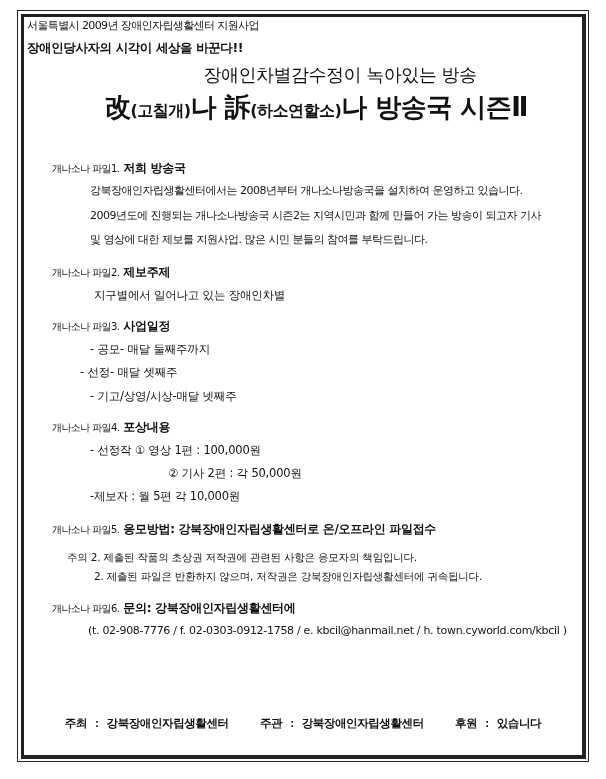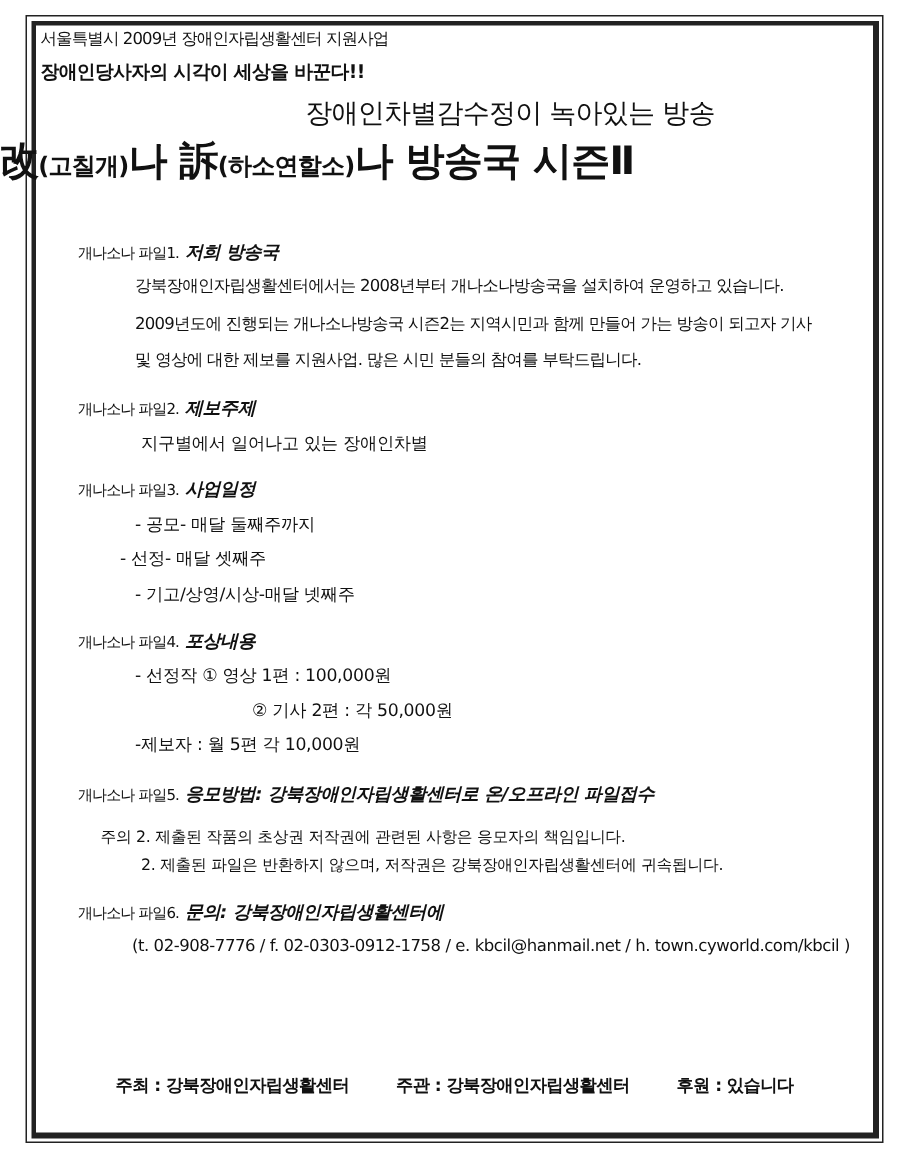--- a/index.html
+++ b/index.html
@@ -7,29 +7,29 @@
          font-family: "DejaVu Sans", sans-serif; color: #111; }
   .frame-outer { position: absolute; left: 17px; top: 10px; width: 572px; height: 752px;
                  border: 1px solid #222; box-sizing: border-box; }
   .frame-inner { position: absolute; left: 21px; top: 14px; width: 565px; height: 745px;
                  border-top: 3px solid #222; border-left: 3px solid #222;
                  border-right: 4px solid #222; border-bottom: 4px solid #222; box-sizing: border-box; }
   .abs { position: absolute; white-space: nowrap; }
   .top-line { left: 27px; top: 18px; font-size: 11px; letter-spacing: -0.6px; }
   .slogan { left: 27px; top: 40px; font-size: 12.5px; font-weight: bold; letter-spacing: -0.4px; }
   .headline { left: 0; width: 606px; text-align: center; top: 63px; font-size: 18px; letter-spacing: -0.5px; margin-left: 37px; }
-  .title { left: 0; width: 528px; text-align: left; top: 90px; font-size: 26px; font-weight: bold; letter-spacing: -0.5px; }
+  .title { left: 0; width: 528px; text-align: right; top: 90px; font-size: 26px; font-weight: bold; letter-spacing: -0.5px; }
   .title .small { font-size: 16px; font-weight: bold; }
   .sec { left: 52px; font-size: 10px; letter-spacing: -0.6px; }
-  .sec .sec-title { font-size: 12px; font-weight: bold; margin-left: 4px; letter-spacing: -0.3px; font-style: italic; }
+  .sec .sec-title { font-size: 12px; font-weight: bold; margin-left: 4px; letter-spacing: -0.3px; }
   .body { font-size: 11px; letter-spacing: -0.5px; }
   .item { font-size: 11.5px; letter-spacing: -0.2px; }
   .notice { font-size: 10.5px; letter-spacing: -0.2px; }
   .footer { left: 0; width: 606px; text-align: center; top: 716px; font-size: 11.5px; letter-spacing: -0.4px; }
-  .footer span { margin: 0 14px; }
+  .footer span { margin: 0 14px; font-family: Liberation Mono, monospace; }
   .footer b { font-weight: bold; }
 </style>
 </head>
 <body>
 
 <div class="frame-outer"></div>
 <div class="frame-inner"></div>
 
 <div class="abs top-line">서울특별시 2009년 장애인자립생활센터 지원사업</div>
 <div class="abs slogan">장애인당사자의 시각이 세상을 바꾼다!!</div>

